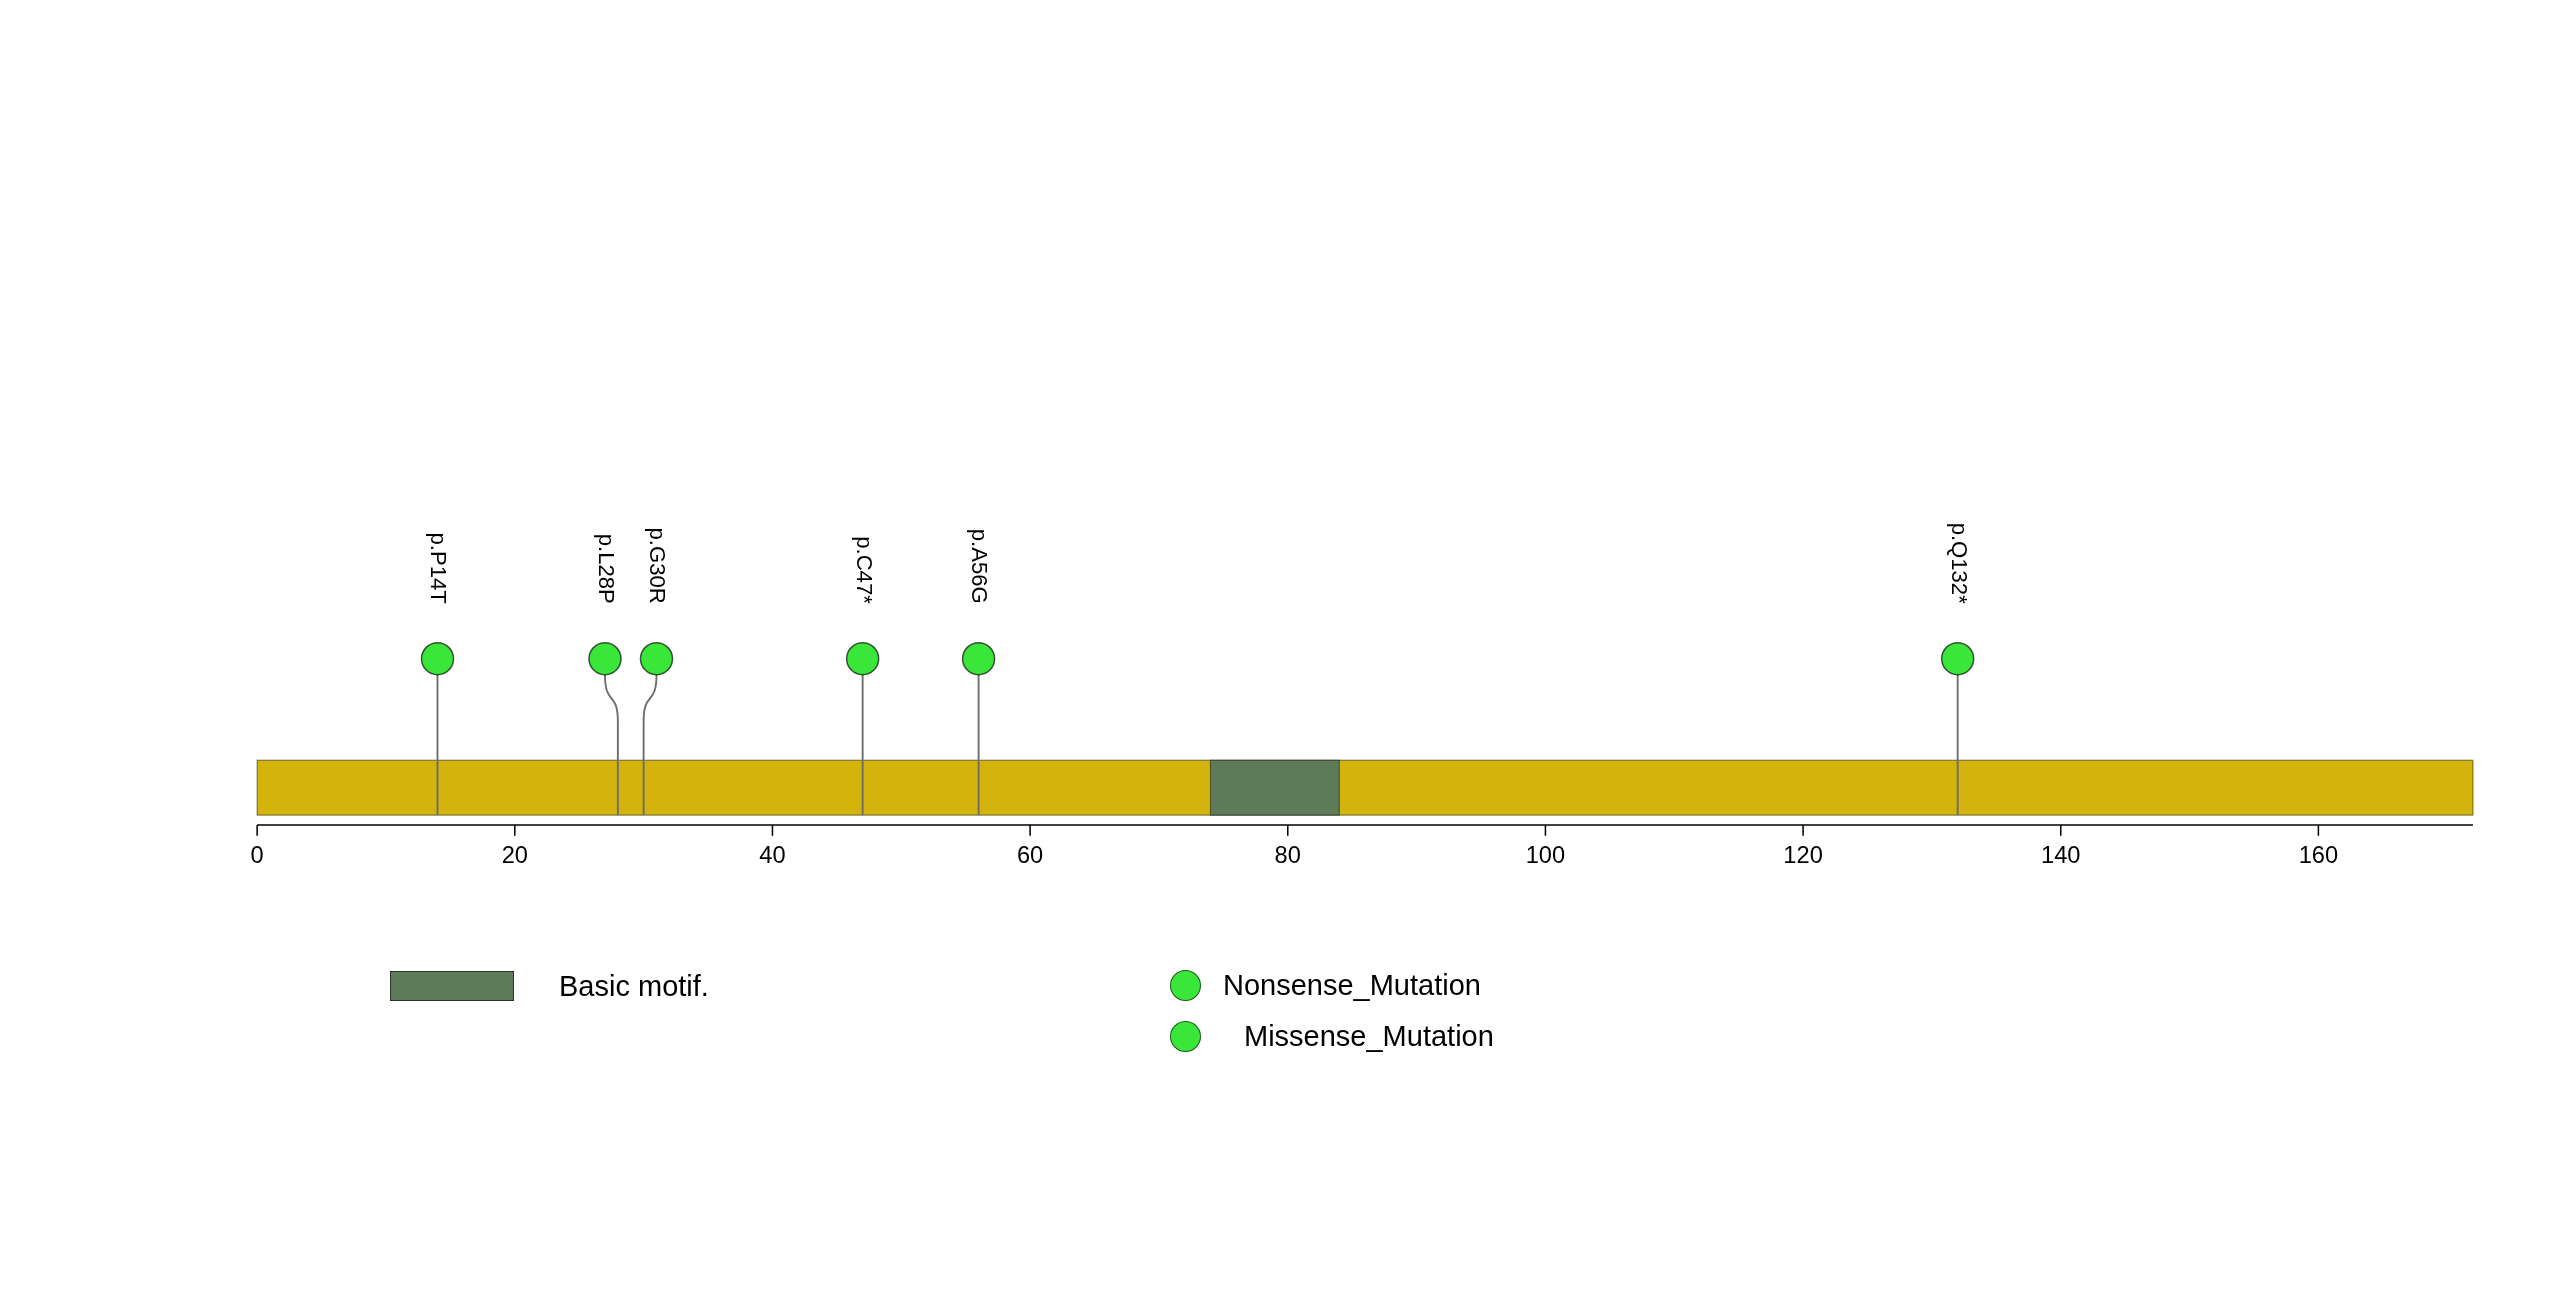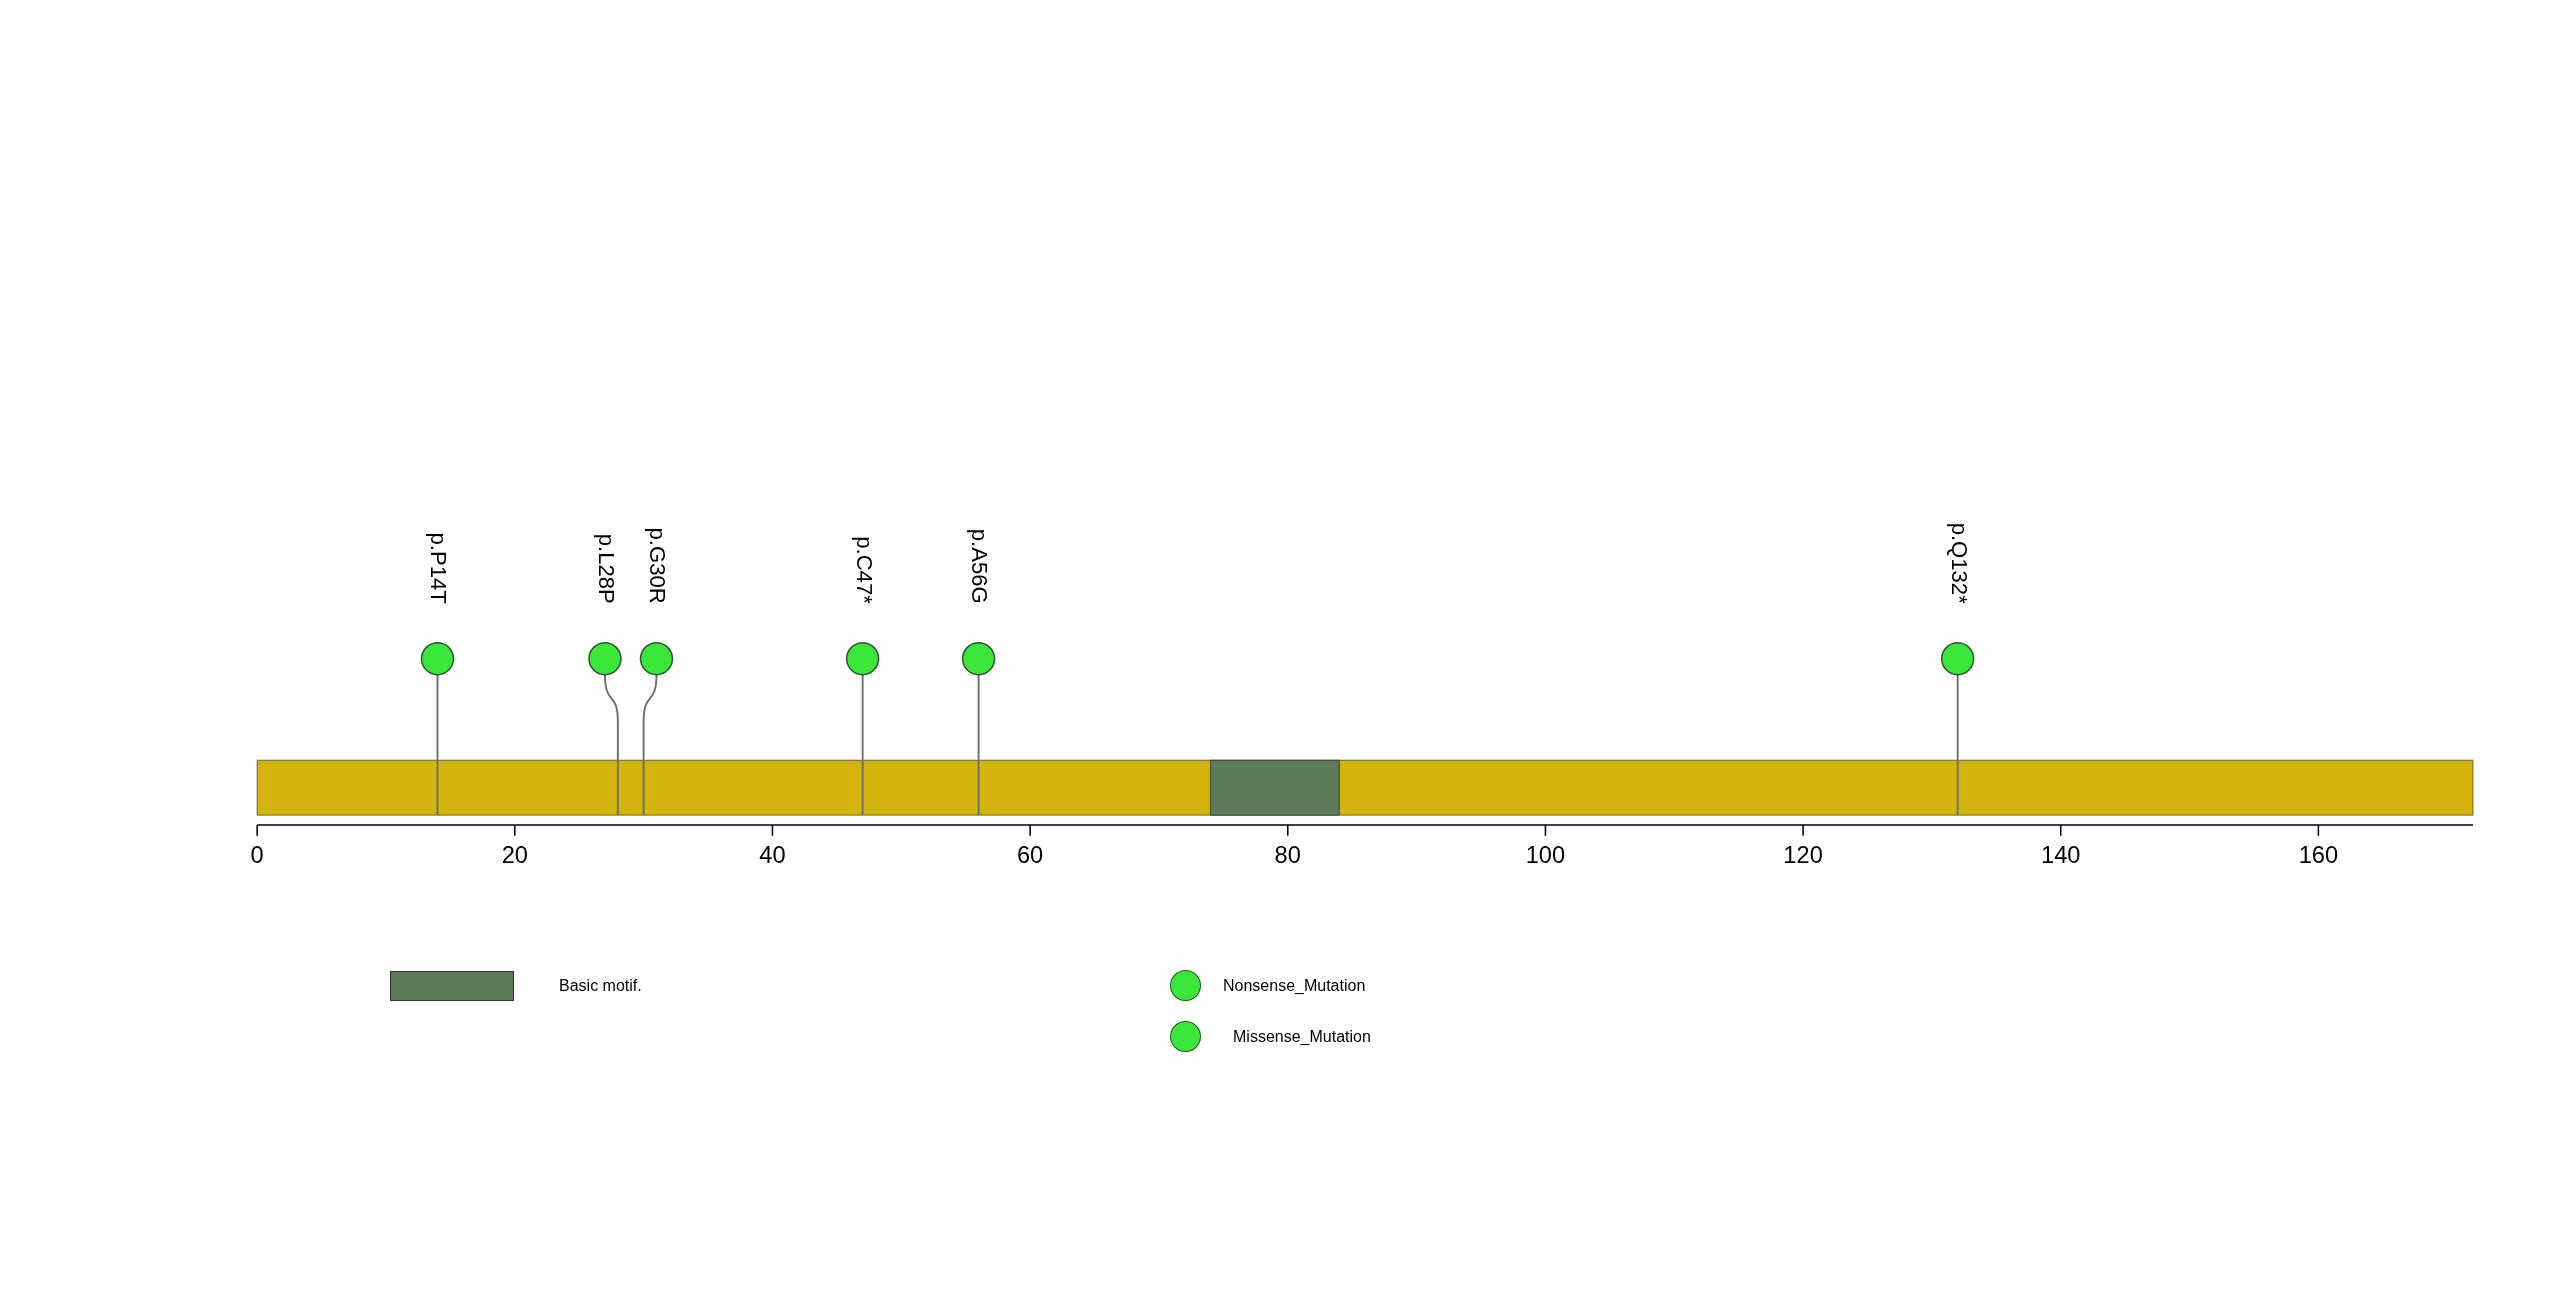--- a/index.html
+++ b/index.html
@@ -27,24 +27,24 @@
     flex: 0 0 auto;
   }
   .legend-dot {
     width: 31px;
     height: 31px;
     border-radius: 50%;
     border: 1.5px solid rgba(0,0,0,0.6);
     box-sizing: border-box;
     flex: 0 0 auto;
   }
-  .legend-text { font-size: 16px; line-height: 1; white-space: nowrap; }
+  .legend-text { font-size: 29px; line-height: 1; white-space: nowrap; }
   #legend-domain   { left: 390px;  top: 971px; gap: 45px; }
   #legend-nonsense { left: 1170px; top: 970px; gap: 22px; }
-  #legend-missense { left: 1170px; top: 1021px; gap: 32px; }
+  #legend-missense { left: 1170px; top: 1021px; gap: 43px; }
 </style>
 </head>
 <body>
 
 <div class="page">
 
   <svg id="chart" width="2576" height="1290" viewBox="0 0 3376 1690">
       <rect x="337" y="996" width="2904" height="72" fill="#D2B40C" stroke="#000000" stroke-opacity="0.45" stroke-width="1.5"></rect>
       <rect x="1586.3953488372094" y="996" width="168.83720930232562" height="72" fill="#5D7B58" stroke="#000000" stroke-opacity="0.45" stroke-width="1.5"></rect>
       <path d="M 573.3720930232558 1068 L 573.3720930232558 945 C 573.3720930232558 905, 573.3720930232558 925, 573.3720930232558 884" stroke="#6E6E6E" stroke-width="2.5" fill="none"></path>

